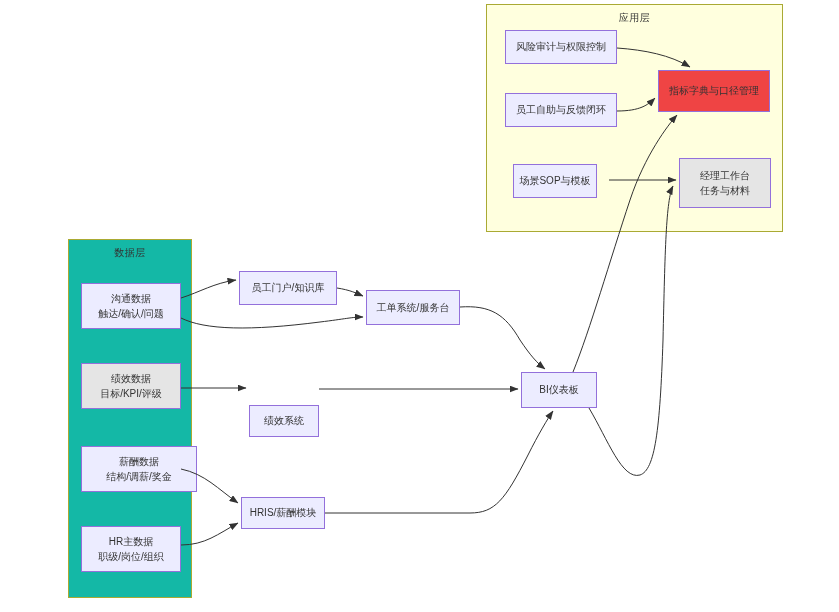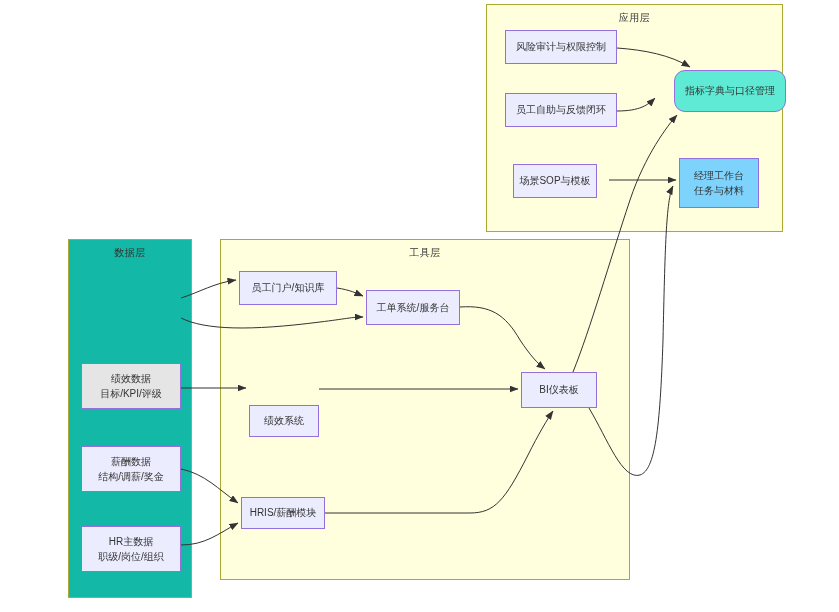--- a/index.html
+++ b/index.html
@@ -72,23 +72,20 @@
 <div id="diagram-root">
 
   <div class="cluster" id="cluster-application-layer" style="left: 486px; top: 4px; width: 297px; height: 228px; background: rgb(255, 255, 222); border-color: rgb(170, 170, 51);">
     <span class="cluster-title">应用层</span>
   </div>
 
   <div class="cluster" id="cluster-data-layer" style="left: 68px; top: 239px; width: 124px; height: 359px; background: #14b8a6; border-color: rgb(170, 170, 51);">
     <span class="cluster-title">数据层</span>
   </div>
 
-  <div class="cluster" id="cluster-tool-layer" style="left: 220px; top: 239px; width: 410px; height: 341px; background: rgb(255, 255, 222); border-color: rgb(170, 170, 51);">
-    <span class="cluster-title">工具层</span>
-  </div>
 
   <svg id="edges" viewBox="0 0 839 612" xmlns="http://www.w3.org/2000/svg">
     <defs>
       <marker id="arrowhead" markerWidth="9" markerHeight="7" refX="8.5" refY="3.5" orient="auto" markerUnits="strokeWidth">
         <path d="M0,0 L9,3.5 L0,7 z" fill="#333333"></path>
       </marker>
     </defs>
     <g fill="none" stroke="#333333" stroke-width="1" marker-end="url(#arrowhead)">
 
       <path d="M181,298 C200,292 214,283 236,280"></path>
@@ -122,40 +119,44 @@
   </svg>
 
   <div class="node" id="node-risk-audit" style="left: 505px; top: 30px; width: 112px; height: 34px; background: rgb(236, 236, 255); border-color: rgb(147, 112, 219); color: rgb(51, 51, 51);">
     <span class="line">风险审计与权限控制</span>
   </div>
 
   <div class="node" id="node-employee-selfservice" style="left: 505px; top: 93px; width: 112px; height: 34px; background: rgb(236, 236, 255); border-color: rgb(147, 112, 219); color: rgb(51, 51, 51);">
     <span class="line">员工自助与反馈闭环</span>
   </div>
 
-  <div class="node" id="node-metric-dictionary" style="left: 674px; top: 70px; width: 112px; height: 42px; background: #5eead4; border-color: rgb(147, 112, 219); color: rgb(51, 51, 51); border-radius: 11px;">
+  <div class="node" id="node-metric-dictionary" style="left: 658px; top: 70px; width: 112px; height: 42px; background: #ef4444; border-color: rgb(147, 112, 219); color: rgb(51, 51, 51);">
     <span class="line">指标字典与口径管理</span>
   </div>
 
   <div class="node" id="node-scenario-sop" style="left: 513px; top: 164px; width: 84px; height: 34px; background: rgb(236, 236, 255); border-color: rgb(147, 112, 219); color: rgb(51, 51, 51);">
     <span class="line">场景SOP与模板</span>
   </div>
 
-  <div class="node" id="node-manager-workbench" style="left: 679px; top: 158px; width: 80px; height: 50px; background: #7dd3fc; border-color: rgb(147, 112, 219); color: rgb(51, 51, 51);">
+  <div class="node" id="node-manager-workbench" style="left: 679px; top: 158px; width: 92px; height: 50px; background: #e5e5e5; border-color: rgb(147, 112, 219); color: rgb(51, 51, 51);">
     <span class="line">经理工作台</span>
     <span class="line">任务与材料</span>
   </div>
 
+  <div class="node" id="node-communication-data" style="left: 81px; top: 283px; width: 100px; height: 46px; background: rgb(236, 236, 255); border-color: rgb(147, 112, 219); color: rgb(51, 51, 51);">
+    <span class="line">沟通数据</span>
+    <span class="line">触达/确认/问题</span>
+  </div>
 
   <div class="node" id="node-performance-data" style="left: 81px; top: 363px; width: 100px; height: 46px; background: #e5e5e5; border-color: rgb(147, 112, 219); color: rgb(51, 51, 51);">
     <span class="line">绩效数据</span>
     <span class="line">目标/KPI/评级</span>
   </div>
 
-  <div class="node" id="node-compensation-data" style="left: 81px; top: 446px; width: 100px; height: 46px; background: rgb(236, 236, 255); border-color: rgb(147, 112, 219); color: rgb(51, 51, 51);">
+  <div class="node" id="node-compensation-data" style="left: 81px; top: 446px; width: 116px; height: 46px; background: rgb(236, 236, 255); border-color: rgb(147, 112, 219); color: rgb(51, 51, 51);">
     <span class="line">薪酬数据</span>
     <span class="line">结构/调薪/奖金</span>
   </div>
 
   <div class="node" id="node-hr-master-data" style="left: 81px; top: 526px; width: 100px; height: 46px; background: rgb(236, 236, 255); border-color: rgb(147, 112, 219); color: rgb(51, 51, 51);">
     <span class="line">HR主数据</span>
     <span class="line">职级/岗位/组织</span>
   </div>
 
   <div class="node" id="node-employee-portal" style="left: 239px; top: 271px; width: 98px; height: 34px; background: rgb(236, 236, 255); border-color: rgb(147, 112, 219); color: rgb(51, 51, 51);">

